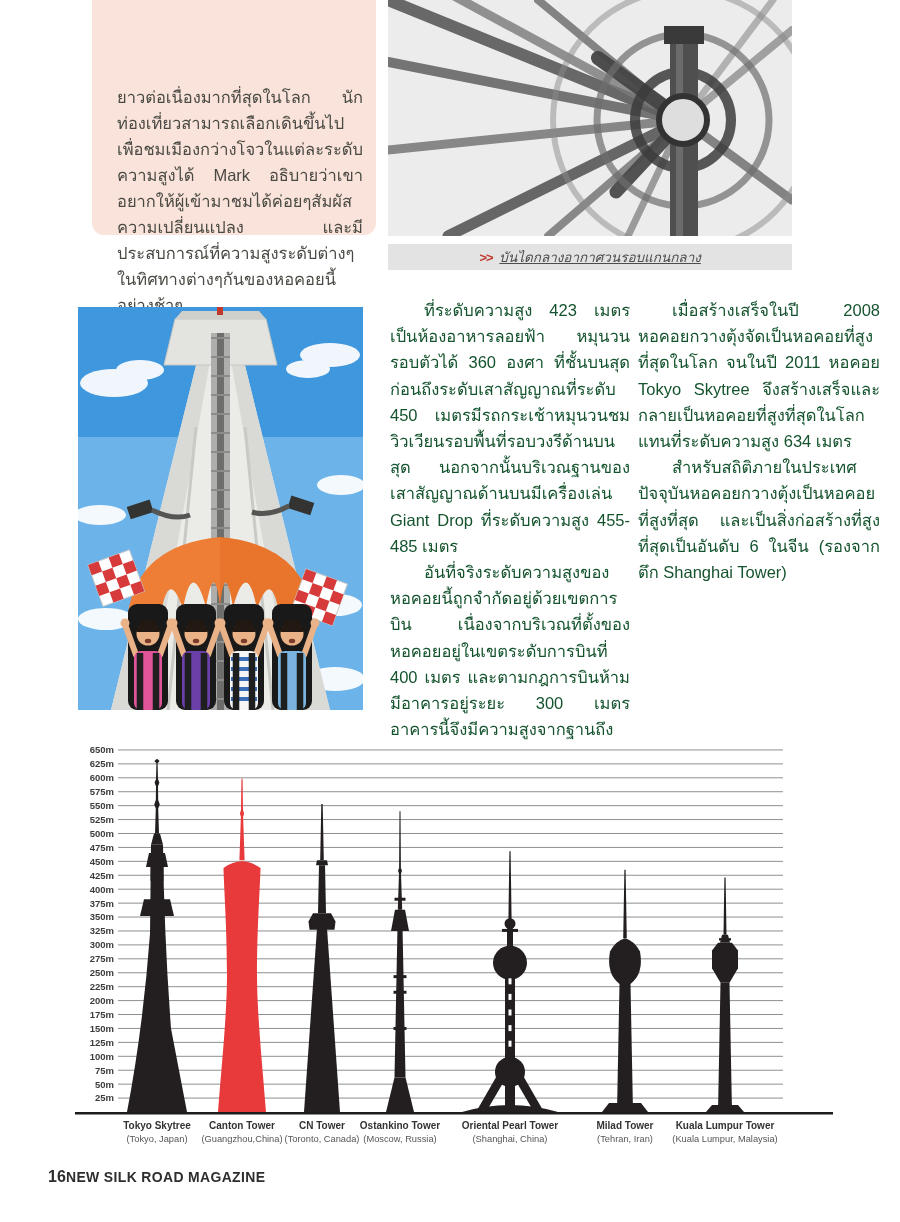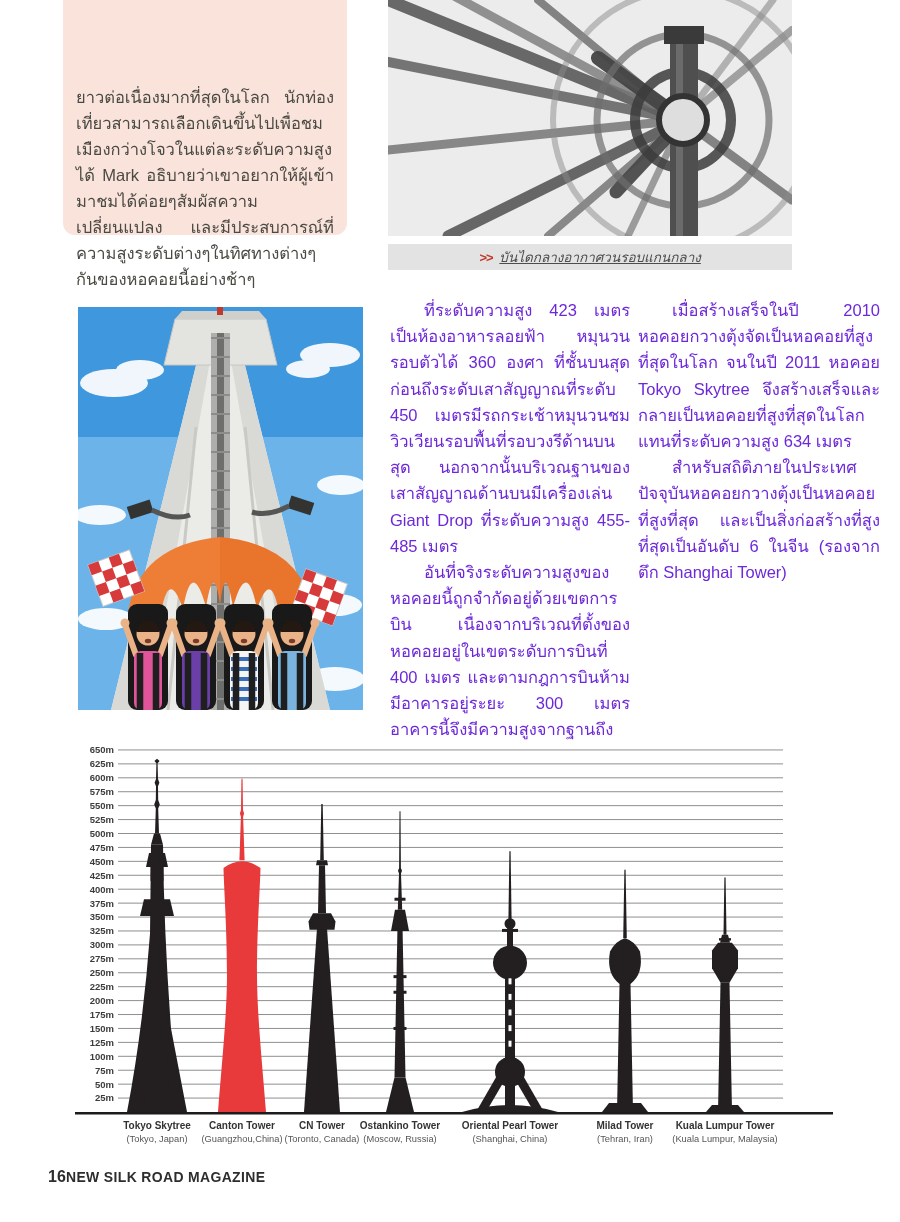--- a/index.html
+++ b/index.html
@@ -7,24 +7,24 @@
   body {
     background:#ffffff;
     font-family:"Liberation Sans","DejaVu Sans",sans-serif;
     position:relative; overflow:hidden;
     color:#3e3e3a;
   }
   .abs { position:absolute; }
 
   
   #intro-box {
-    left:63px; top:0; width:284px; height:235px;
+    left:92px; top:0; width:284px; height:235px;
     background:#f9e3da;
     border-radius:0 0 12px 12px;
-    padding:84px 13px 0 13px;
+    padding:84px 13px 0 25px;
   }
   #intro-box p {
     font-size:16.5px; line-height:26px; color:#4a4a44;
     text-align:justify;
   }
 
   
   #hero-photo { left:388px; top:0; width:404px; height:236px; overflow:hidden; }
   #hero-photo svg { display:block; width:100%; height:100%; }
   #caption-bar {
@@ -38,21 +38,21 @@
 
   
   #ride-photo { left:78px; top:307px; width:285px; height:403px; overflow:hidden; }
   #ride-photo svg { display:block; width:100%; height:100%; }
 
   
   .article { top:297px; width:240px; }
   #col1 { left:390px; }
   #col2 { left:638px; width:242px; }
   .article p {
-    font-size:16.5px; line-height:26.2px; color:#6d28d9;
+    font-size:16.5px; line-height:26.2px; color:#14532d;
     text-align:justify; text-indent:34px;
   }
   .article p.flush { text-indent:0; }
 
   
   #chart { left:70px; top:740px; width:780px; height:430px; }
   #chart svg { display:block; width:100%; height:100%; }
   #chart text { font-family:"Liberation Sans","DejaVu Sans",sans-serif; }
 
   
@@ -222,21 +222,21 @@
         </g>
       </g>
   </svg>
 </figure>
 
 <div class="abs article" id="col1">
     <p>ที่ระดับความสูง 423 เมตร เป็นห้องอาหารลอยฟ้า หมุนวนรอบตัวได้ 360 องศา ที่ชั้นบนสุดก่อนถึงระดับเสาสัญญาณที่ระดับ 450 เมตรมีรถกระเช้าหมุนวนชมวิวเวียนรอบพื้นที่รอบวงรีด้านบนสุด นอกจากนั้นบริเวณฐานของเสาสัญญาณด้านบนมีเครื่องเล่น Giant Drop ที่ระดับความสูง 455-485 เมตร</p>
     <p>อันที่จริงระดับความสูงของหอคอยนี้ถูกจำกัดอยู่ด้วยเขตการบิน เนื่องจากบริเวณที่ตั้งของหอคอยอยู่ในเขตระดับการบินที่ 400 เมตร และตามกฎการบินห้ามมีอาคารอยู่ระยะ 300 เมตร อาคารนี้จึงมีความสูงจากฐานถึง</p>
   </div>
 <div class="abs article" id="col2">
-    <p>เมื่อสร้างเสร็จในปี 2010 หอคอยกวางตุ้งจัดเป็นหอคอยที่สูงที่สุดในโลก จนในปี 2011 หอคอย Tokyo Skytree จึงสร้างเสร็จและกลายเป็นหอคอยที่สูงที่สุดในโลกแทนที่ระดับความสูง 634 เมตร</p>
+    <p>เมื่อสร้างเสร็จในปี 2008 หอคอยกวางตุ้งจัดเป็นหอคอยที่สูงที่สุดในโลก จนในปี 2011 หอคอย Tokyo Skytree จึงสร้างเสร็จและกลายเป็นหอคอยที่สูงที่สุดในโลกแทนที่ระดับความสูง 634 เมตร</p>
     <p>สำหรับสถิติภายในประเทศ ปัจจุบันหอคอยกวางตุ้งเป็นหอคอยที่สูงที่สุด และเป็นสิ่งก่อสร้างที่สูงที่สุดเป็นอันดับ 6 ในจีน (รองจากตึก Shanghai Tower)</p>
   </div>
 
 <div class="abs" id="chart">
   <svg id="tower-chart-svg" viewBox="0 0 780 430">
       <g>
         <line x1="48" y1="9.949999999999989" x2="713" y2="9.949999999999989" stroke="#8f8f8f" stroke-width="1"></line>
         <text x="44" y="13.349999999999989" font-size="9.5" font-weight="600" fill="#3c3c3c" text-anchor="end">650m</text>
         <line x1="48" y1="23.874999999999943" x2="713" y2="23.874999999999943" stroke="#8f8f8f" stroke-width="1"></line>
         <text x="44" y="27.27499999999994" font-size="9.5" font-weight="600" fill="#3c3c3c" text-anchor="end">625m</text>

